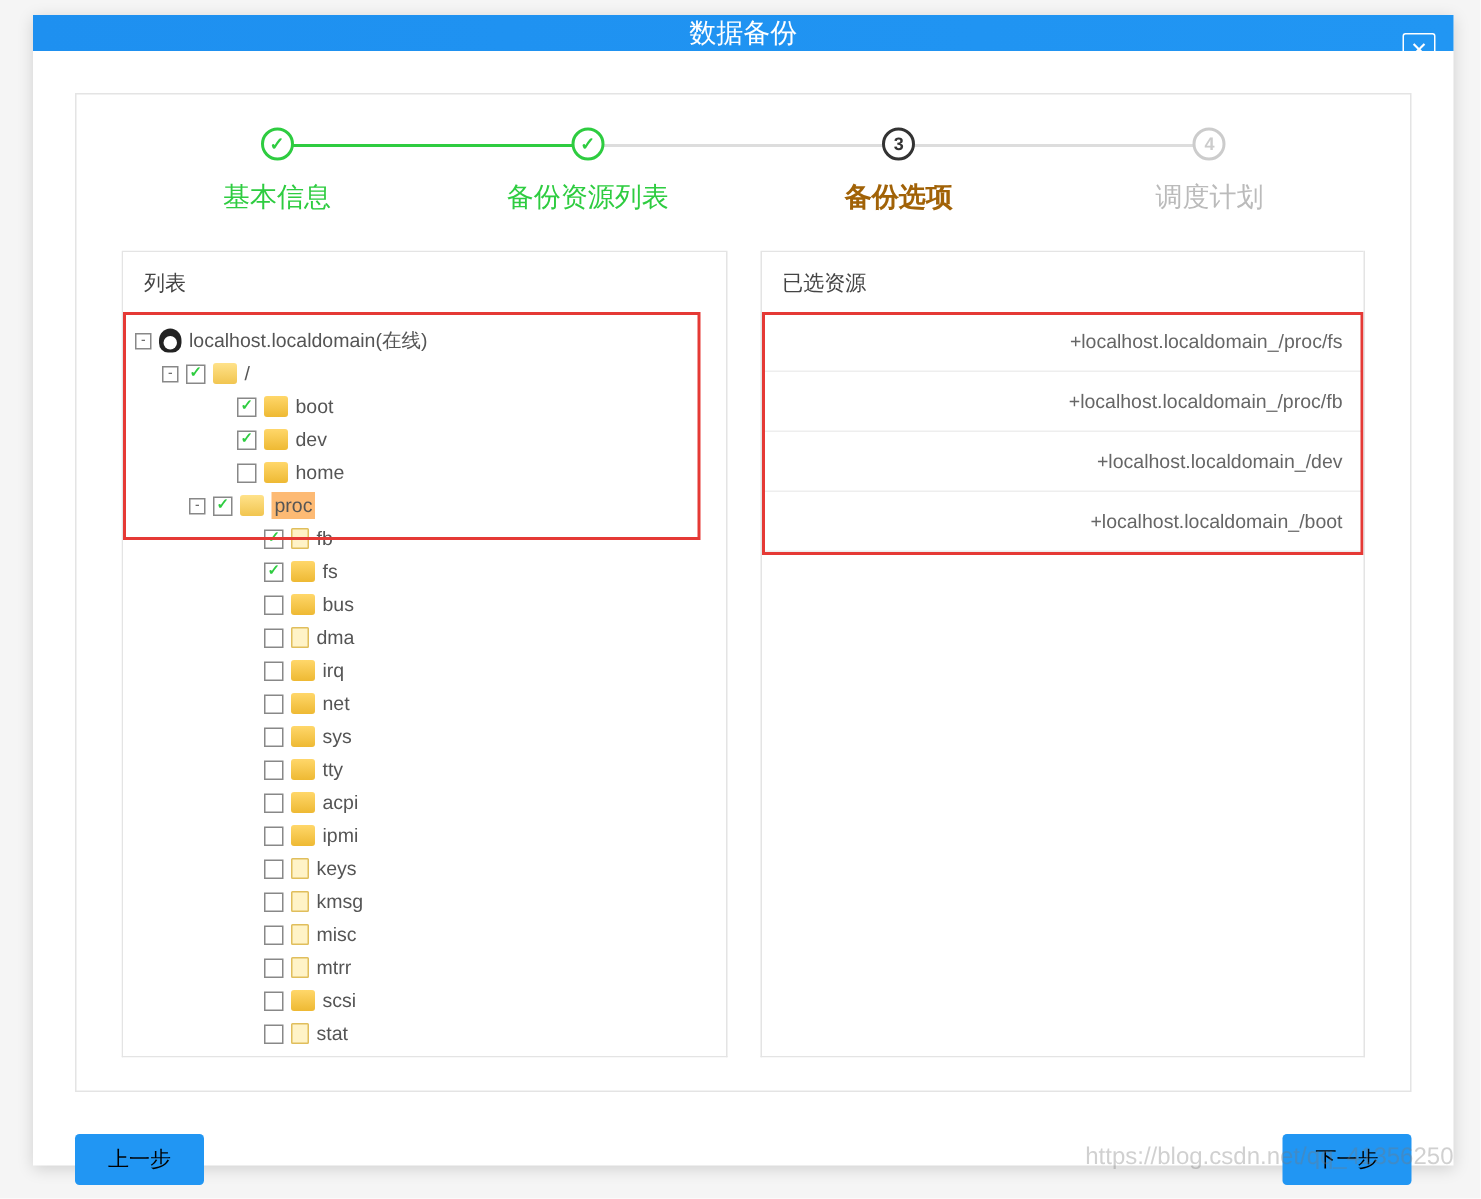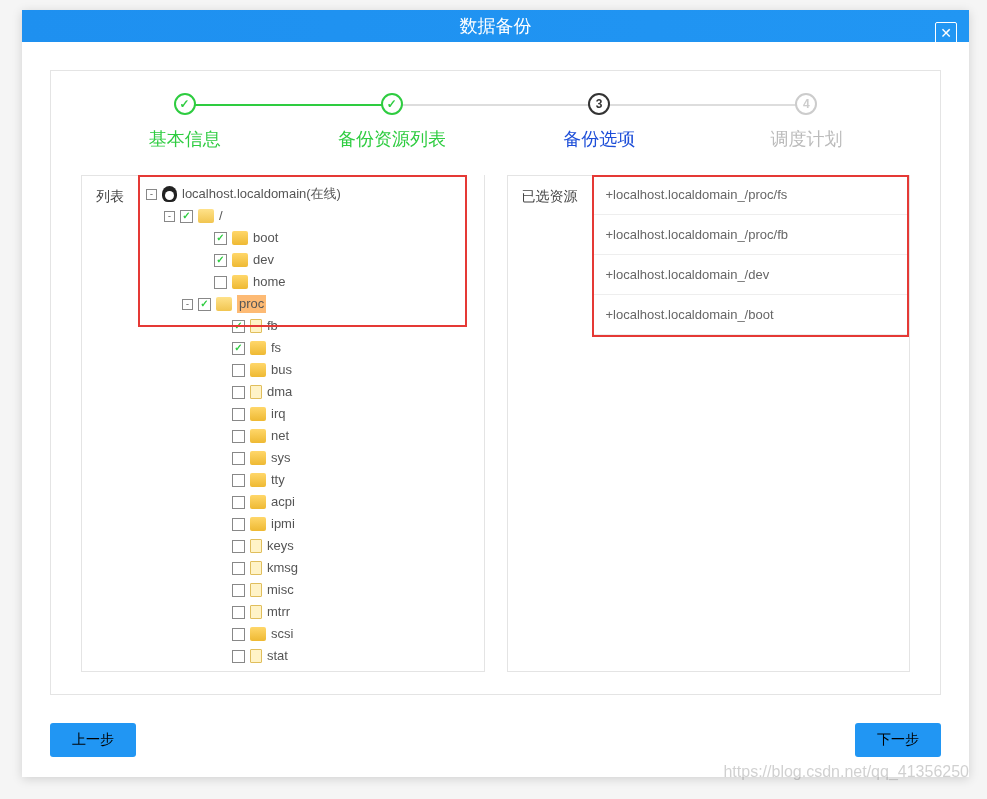--- a/index.html
+++ b/index.html
@@ -79,42 +79,42 @@
 }
 .step.done .step-circle { border-color: #2ecc40; color: #2ecc40; }
 .step.active .step-circle { border-color: #333; color: #333; }
 .step.pending .step-circle { border-color: #ccc; color: #ccc; }
 .step-label {
   margin-top: 12px;
   font-size: 18px;
   font-weight: 500;
 }
 .step.done .step-label { color: #2ecc40; }
-.step.active .step-label { color: #1d4ed8; }
+.step.active .step-label { color: #a16207; font-weight: bold; }
 .step.pending .step-label { color: #bbb; }
 .step-line {
   position: absolute;
   top: 11px;
   left: 50%;
   width: 100%;
   height: 2px;
   background: #ddd;
   z-index: 1;
 }
 .step-line.green { background: #2ecc40; }
 .panels {
   display: flex;
   gap: 22px;
   flex: 1;
   overflow: hidden;
 }
 .panel {
   flex: 1;
   display: flex;
-  flex-direction: row;
+  flex-direction: column;
   border: 1px solid #e4e4e4;
   border-top: none;
 }
 .panel-title {
   padding: 12px 14px 10px 14px;
   font-size: 14px;
   color: #444;
   border-top: 1px solid #e4e4e4;
 }
 .panel-body {
@@ -179,21 +179,21 @@
   border-radius: 50% 50% 40% 40%;
   position: relative;
 }
 .ico.penguin::after{
   content:""; position:absolute; left:3px; top:5px;
   width:9px; height:9px; background:#fff; border-radius:50%;
 }
 .tree-label { cursor: default; }
 .tree-label.hl { background: #fdba74; padding: 0 2px; }
 .indent { display:inline-block; }
-.sel-list { padding: 0; }
+.sel-list { padding: 0; text-align: right; }
 .sel-item {
   padding: 12px 14px;
   border-bottom: 1px solid #eee;
   color: #666;
   font-size: 13px;
 }
 .modal-footer {
   padding: 18px 28px 20px 28px;
   display: flex;
   justify-content: space-between;

